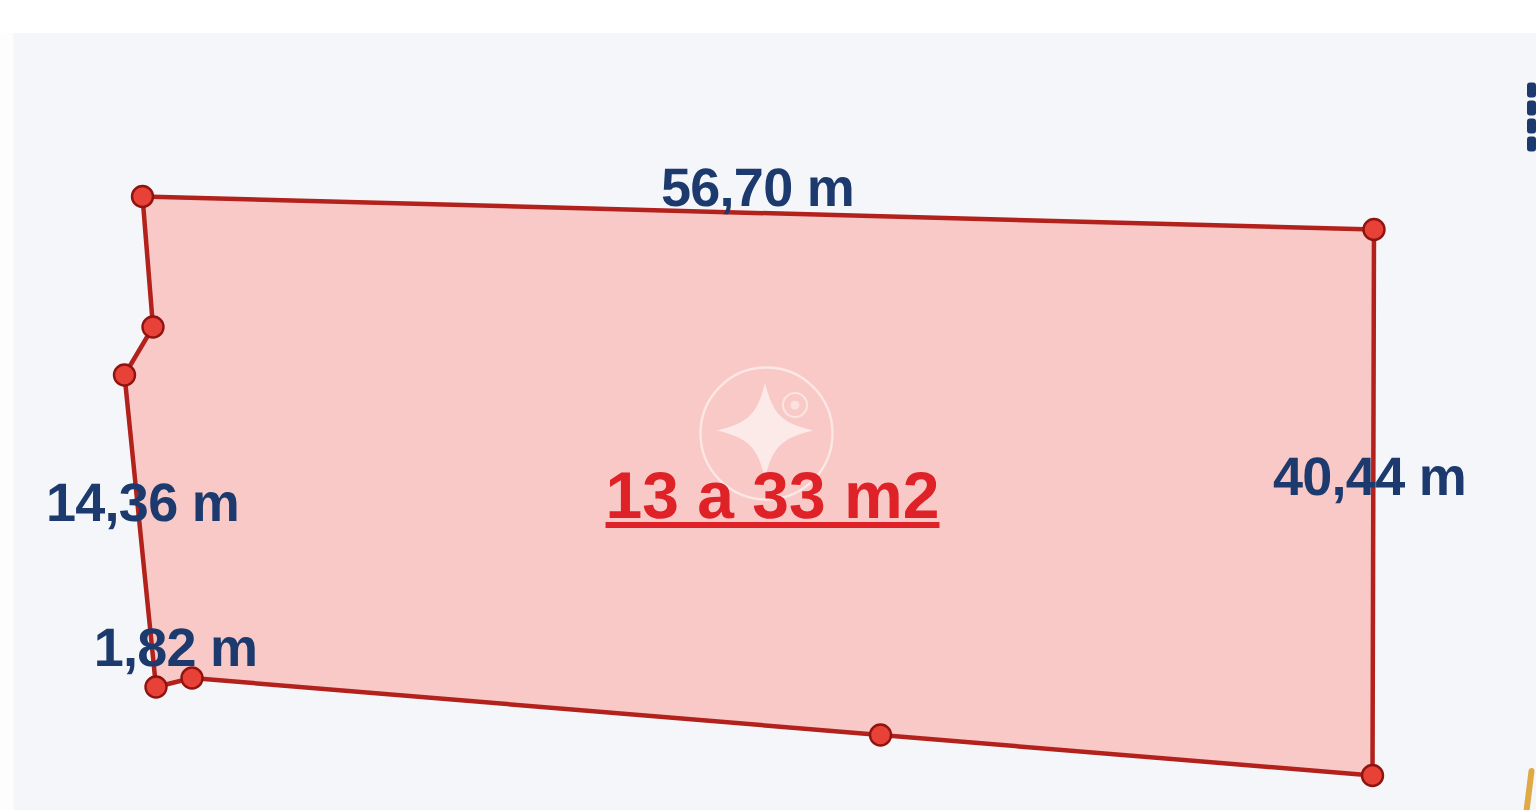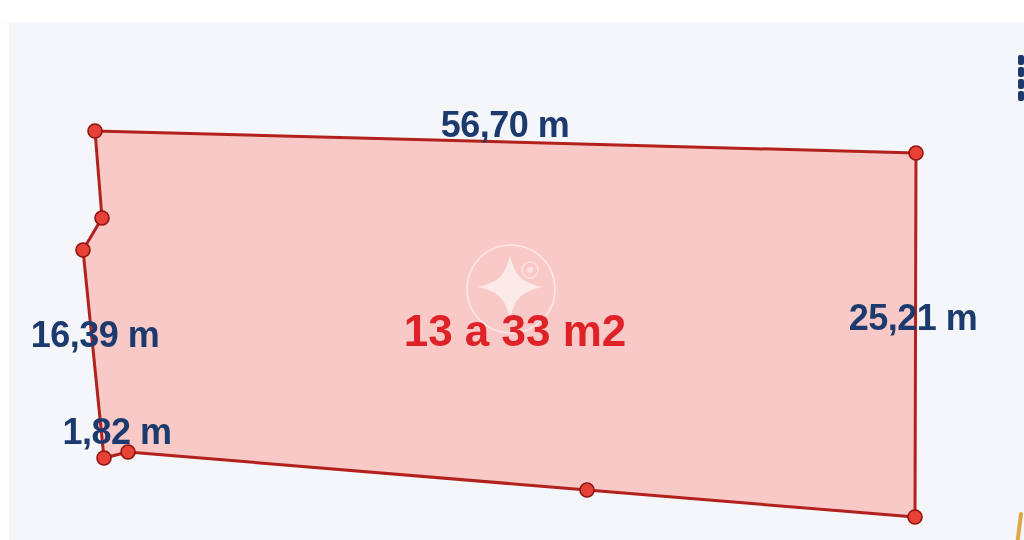--- a/index.html
+++ b/index.html
@@ -55,21 +55,21 @@
     letter-spacing:0;
   }
   .lbl-top{left:505px;top:103px;}
   .lbl-left-upper{left:100px;top:136px;}
   .lbl-left-mid{left:93px;top:192px;}
   .lbl-left-lower{left:95px;top:313px;}
   .lbl-bottom-left{left:117px;top:410px;text-align:right;}
   .lbl-bottom-mid{left:358px;top:427px;}
   .lbl-bottom-right{left:750px;top:462px;}
   .lbl-right{left:913px;top:296px;}
-  .lbl-area{left:515px;top:309px;}
+  .lbl-area{left:515px;top:309px;text-decoration:underline;}
 </style>
 </head>
 <body>
 
 <div class="stage">
   <div class="edge-white-strip"></div>
 
   <svg class="sketch" width="1024" height="540" viewBox="0 0 1024 540">
 
     <polygon id="plot-polygon" class="plot-shape" points="95,109 916,131 915,495 587,468 128,430 104,436 83,228 102,196"></polygon>
@@ -100,17 +100,17 @@
         <circle cx="915" cy="495" r="7" class="vertex-dot"></circle>
         <circle cx="587" cy="468" r="7" class="vertex-dot"></circle>
         <circle cx="128" cy="430" r="7" class="vertex-dot"></circle>
         <circle cx="104" cy="436" r="7" class="vertex-dot"></circle>
         <circle cx="83" cy="228" r="7" class="vertex-dot"></circle>
         <circle cx="102" cy="196" r="7" class="vertex-dot"></circle>
       </g>
   </svg>
 
   <div class="label lbl-top">56,70 m</div>
-  <div class="label lbl-left-lower">16,39 m</div>
+  <div class="label lbl-left-lower">14,36 m</div>
   <div class="label lbl-bottom-left">1,82 m</div>
-  <div class="label lbl-right">25,21 m</div>
+  <div class="label lbl-right">40,44 m</div>
   <div class="label area lbl-area">13 a 33 m2</div>
 </div>
 
 </body></html>

